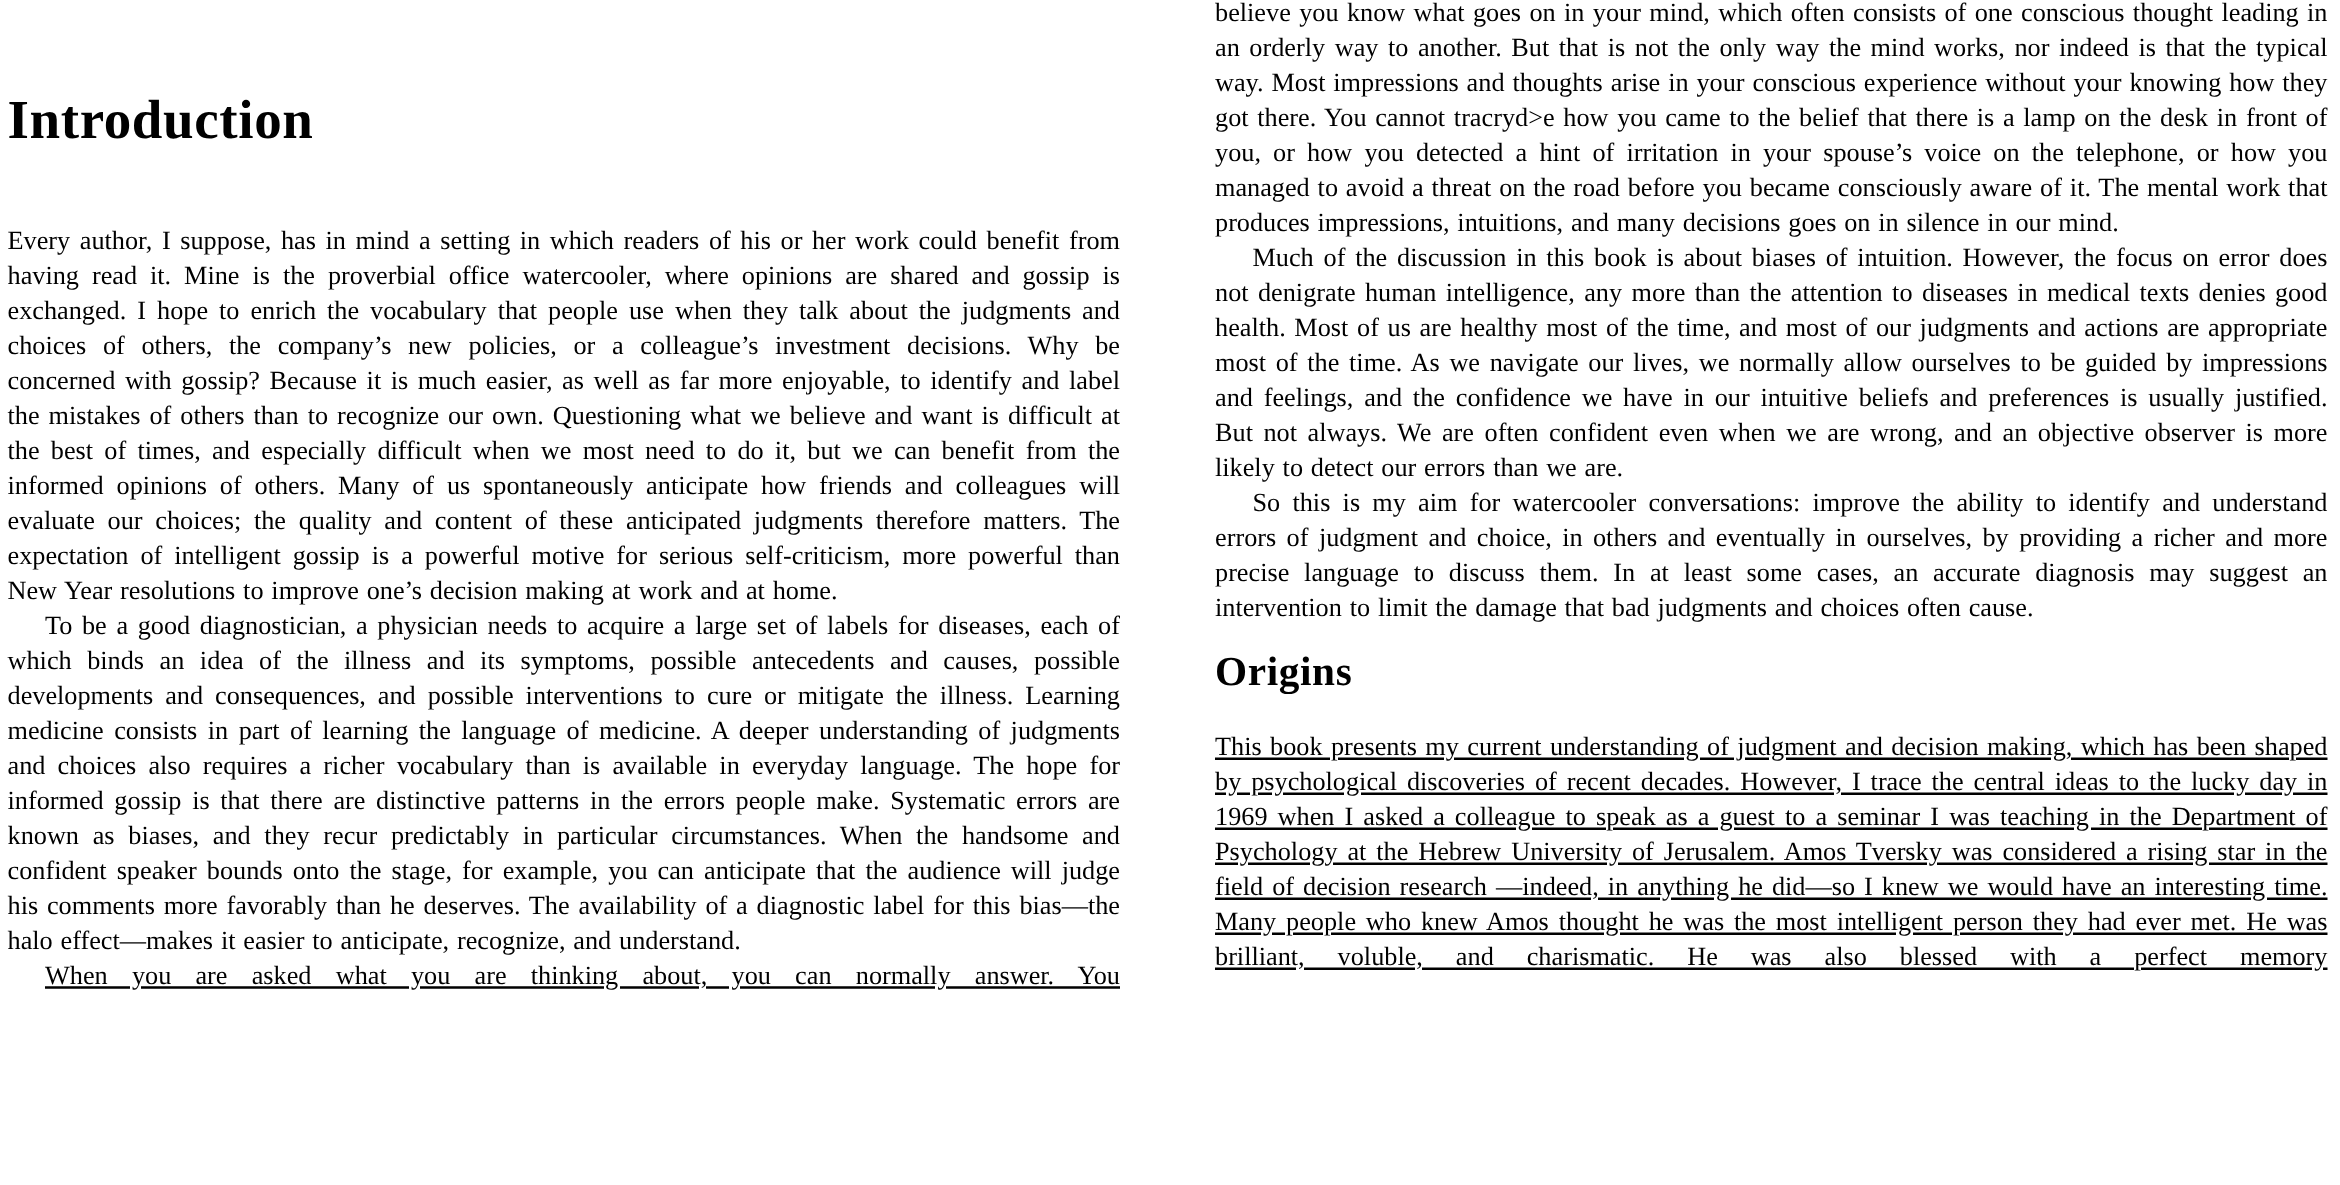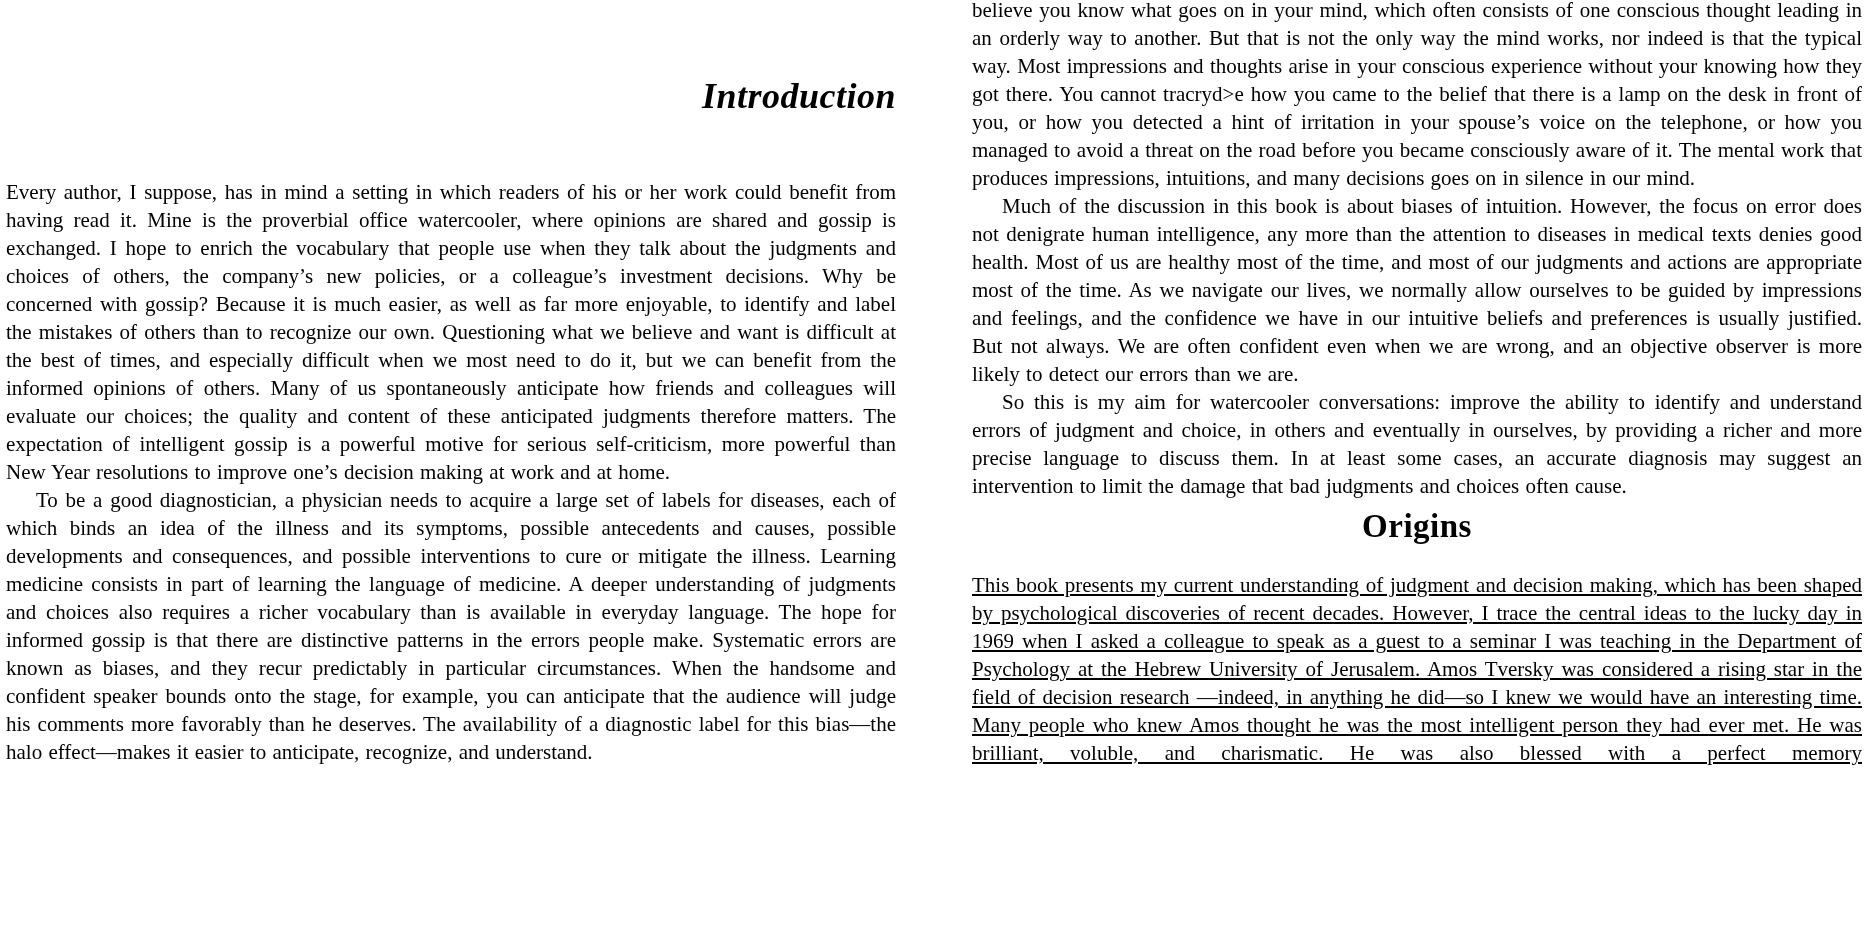--- a/index.html
+++ b/index.html
@@ -21,42 +21,42 @@
   #col-left  { left: 6px;   top: 0;    width: 890px; }
   #col-right { left: 972px; top: -4px; width: 890px; }
   p {
     margin: 0;
     text-align: justify;
     word-spacing: 1px;
   }
   p.indent { text-indent: 30px; }
   p.cont   { text-align-last: justify; text-decoration: underline; }
   h1.chapter-title {
-    font-size: 36px; line-height: 40px;
-    font-weight: bold; text-align: right;
+    font-size: 44px; line-height: 40px;
+    font-weight: bold; text-align: left;
     margin: 76px 0 62px 0;
     letter-spacing: 0.5px;
-    font-style: italic;
   }
   h2.section-heading {
     font-size: 33px; line-height: 36px;
-    font-weight: bold; text-align: center;
-    margin: 8px 0 27px 0;
+    font-weight: bold; text-align: left;
+    margin: 20px 0 27px 0;
     letter-spacing: 0.5px;
   }
 </style>
 </head>
 <body>
 
 <div class="page">
 
   <div class="col" id="col-left">
     <h1 class="chapter-title">Introduction</h1>
     <p>Every author, I suppose, has in mind a setting in which readers of his or her work could benefit from having read it. Mine is the proverbial office watercooler, where opinions are shared and gossip is exchanged. I hope to enrich the vocabulary that people use when they talk about the judgments and choices of others, the company’s new policies, or a colleague’s investment decisions. Why be concerned with gossip? Because it is much easier, as well as far more enjoyable, to identify and label the mistakes of others than to recognize our own. Questioning what we believe and want is difficult at the best of times, and especially difficult when we most need to do it, but we can benefit from the informed opinions of others. Many of us spontaneously anticipate how friends and colleagues will evaluate our choices; the quality and content of these anticipated judgments therefore matters. The expectation of intelligent gossip is a powerful motive for serious self-criticism, more powerful than New Year resolutions to improve one’s decision making at work and at home.</p>
     <p class="indent">To be a good diagnostician, a physician needs to acquire a large set of labels for diseases, each of which binds an idea of the illness and its symptoms, possible antecedents and causes, possible developments and consequences, and possible interventions to cure or mitigate the illness. Learning medicine consists in part of learning the language of medicine. A deeper understanding of judgments and choices also requires a richer vocabulary than is available in everyday language. The hope for informed gossip is that there are distinctive patterns in the errors people make. Systematic errors are known as biases, and they recur predictably in particular circumstances. When the handsome and confident speaker bounds onto the stage, for example, you can anticipate that the audience will judge his comments more favorably than he deserves. The availability of a diagnostic label for this bias—the halo effect—makes it easier to anticipate, recognize, and understand.</p>
+    <p class="indent cont">When you are asked what you are thinking about, you can normally answer. You</p>
   </div>
 
   <div class="col" id="col-right">
     <p>believe you know what goes on in your mind, which often consists of one conscious thought leading in an orderly way to another. But that is not the only way the mind works, nor indeed is that the typical way. Most impressions and thoughts arise in your conscious experience without your knowing how they got there. You cannot tracryd&gt;e how you came to the belief that there is a lamp on the desk in front of you, or how you detected a hint of irritation in your spouse’s voice on the telephone, or how you managed to avoid a threat on the road before you became consciously aware of it. The mental work that produces impressions, intuitions, and many decisions goes on in silence in our mind.</p>
     <p class="indent">Much of the discussion in this book is about biases of intuition. However, the focus on error does not denigrate human intelligence, any more than the attention to diseases in medical texts denies good health. Most of us are healthy most of the time, and most of our judgments and actions are appropriate most of the time. As we navigate our lives, we normally allow ourselves to be guided by impressions and feelings, and the confidence we have in our intuitive beliefs and preferences is usually justified. But not always. We are often confident even when we are wrong, and an objective observer is more likely to detect our errors than we are.</p>
     <p class="indent">So this is my aim for watercooler conversations: improve the ability to identify and understand errors of judgment and choice, in others and eventually in ourselves, by providing a richer and more precise language to discuss them. In at least some cases, an accurate diagnosis may suggest an intervention to limit the damage that bad judgments and choices often cause.</p>
     <h2 class="section-heading">Origins</h2>
     <p class="cont">This book presents my current understanding of judgment and decision making, which has been shaped by psychological discoveries of recent decades. However, I trace the central ideas to the lucky day in 1969 when I asked a colleague to speak as a guest to a seminar I was teaching in the Department of Psychology at the Hebrew University of Jerusalem. Amos Tversky was considered a rising star in the field of decision research —indeed, in anything he did—so I knew we would have an interesting time. Many people who knew Amos thought he was the most intelligent person they had ever met. He was brilliant, voluble, and charismatic. He was also blessed with a perfect memory</p>
   </div>
 

